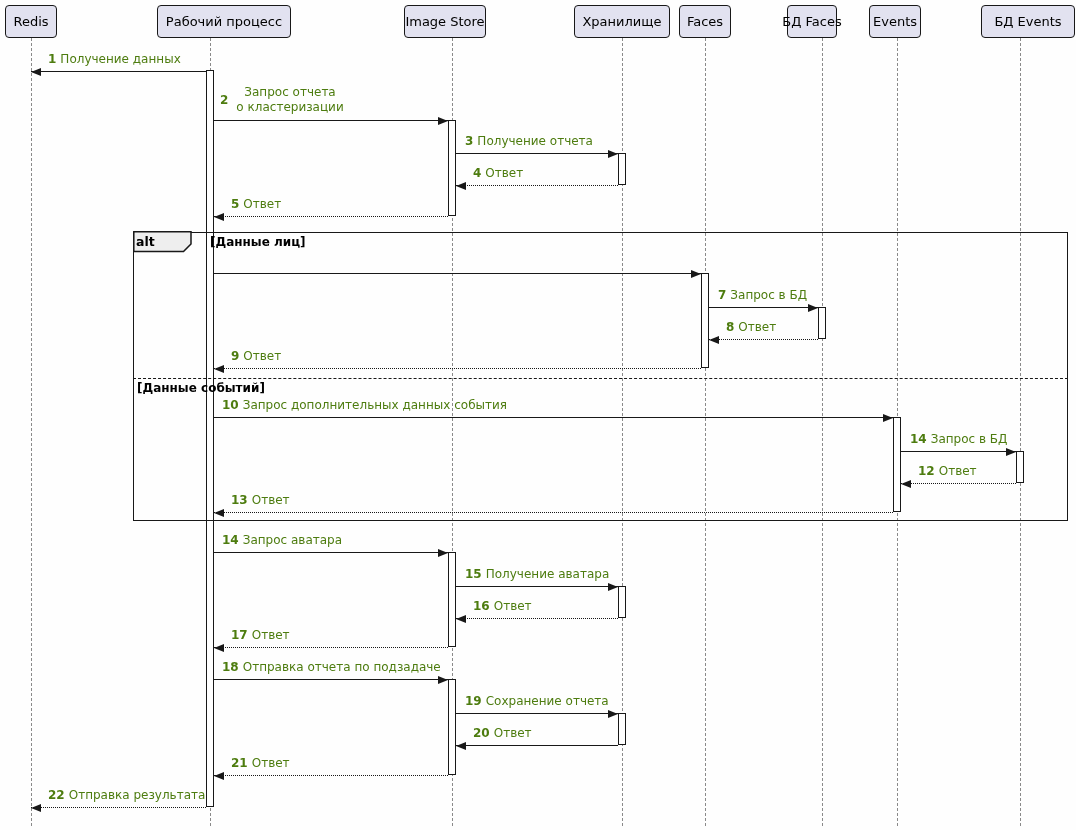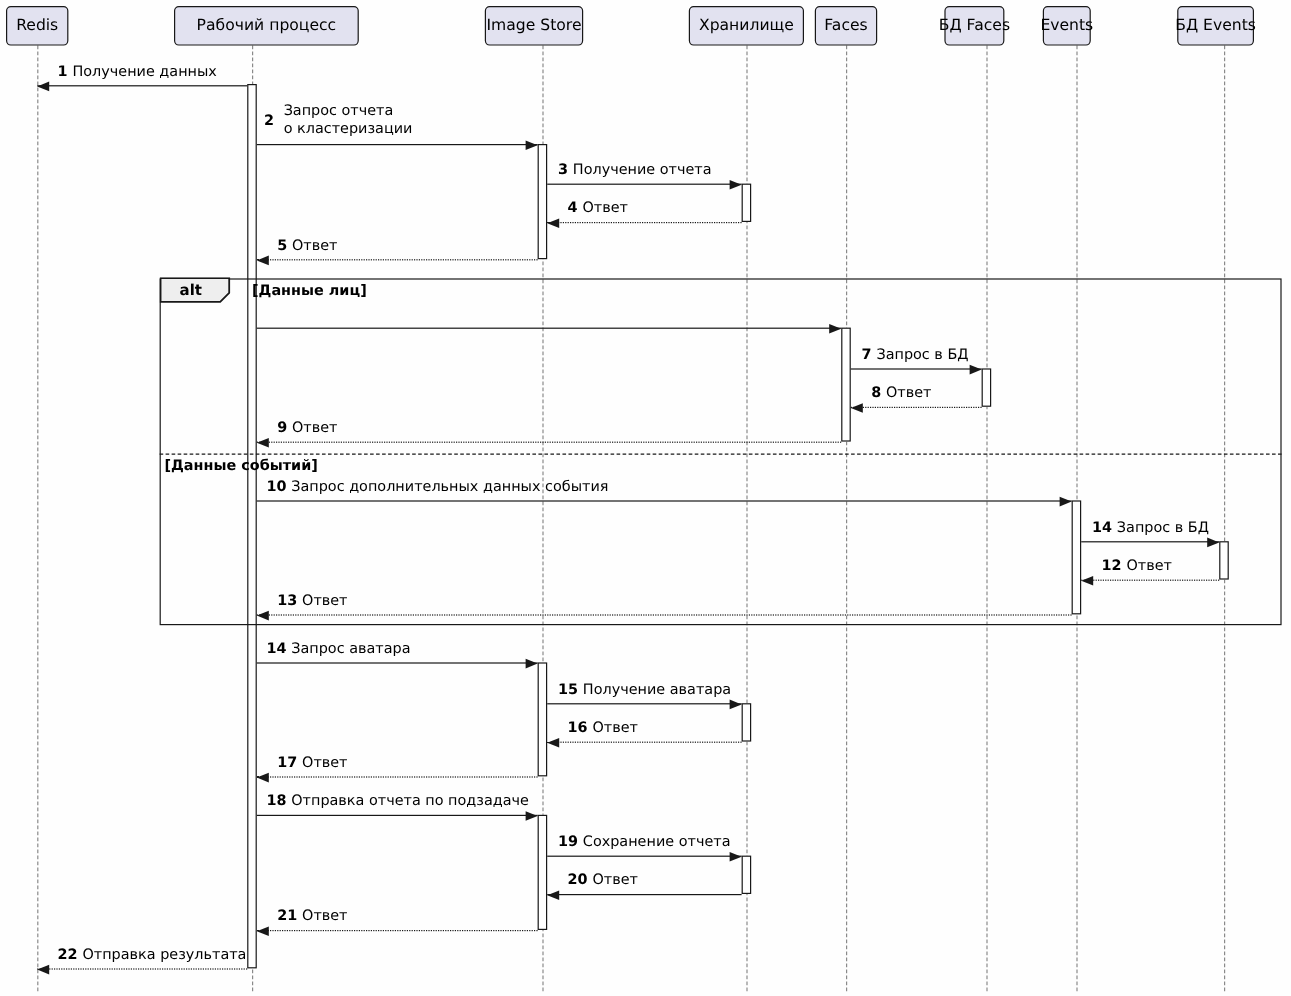--- a/index.html
+++ b/index.html
@@ -8,27 +8,27 @@
   .lifeline{position:absolute;top:38px;height:788px;width:0;border-left:1px dashed #8a8a8a;}
   .pbox{position:absolute;top:5px;height:33px;background:#E2E2F0;border:1.4px solid #181818;
     border-radius:4px;display:flex;align-items:center;justify-content:center;
     font-size:13px;color:#000;box-sizing:border-box;white-space:nowrap;}
   .act{position:absolute;width:8px;background:#fff;border:1px solid #181818;box-sizing:border-box;}
   .ar{position:absolute;height:0;border-top:1px solid #181818;}
   .dt{border-top-style:dotted;}
   .hr,.hl{position:absolute;width:0;height:0;border-top:4px solid transparent;border-bottom:4px solid transparent;top:-4px;}
   .hr{right:0;border-left:10px solid #181818;}
   .hl{left:0;border-right:10px solid #181818;}
-  .ml{position:absolute;font-size:12px;line-height:15px;white-space:nowrap;color:#000000;}
+  .ml{position:absolute;font-size:12px;line-height:15px;white-space:nowrap;color:#4d7c0f;text-align:center;}
   .ml b{margin-right:4px;font-weight:bold;}
   .m2wrap{display:flex;align-items:center;gap:4px;}
   .altframe{position:absolute;left:133px;top:232px;width:935px;height:289px;
     border:1.6px solid #181818;box-sizing:border-box;}
   .altpent{position:absolute;left:133px;top:231px;}
-  .alttxt{position:absolute;left:136px;top:234px;width:46px;text-align:center;
+  .alttxt{position:absolute;left:136px;top:234px;width:46px;text-align:left;
     font-size:12.5px;font-weight:bold;color:#000;}
   .guard{position:absolute;font-size:12px;font-weight:bold;color:#000;white-space:nowrap;}
   .divider{position:absolute;left:133px;top:378px;width:935px;height:0;border-top:1.2px dashed #181818;}
 </style>
 </head>
 <body>
 
 <div id="canvas">
 
   <div class="lifeline" style="left:31px"></div>
@@ -36,39 +36,39 @@
   <div class="lifeline" style="left:452px"></div>
   <div class="lifeline" style="left:622px"></div>
   <div class="lifeline" style="left:705px"></div>
   <div class="lifeline" style="left:822px"></div>
   <div class="lifeline" style="left:897px"></div>
   <div class="lifeline" style="left:1020px"></div>
 
   <div class="pbox" style="left:5px;width:52px">
       <span>Redis</span>
     </div>
-  <div class="pbox" style="left:145px;width:154px">
+  <div class="pbox" style="left:157px;width:134px">
       <span>Рабочий процесс</span>
     </div>
   <div class="pbox" style="left:404px;width:82px">
       <span>Image Store</span>
     </div>
   <div class="pbox" style="left:574px;width:96px">
       <span>Хранилище</span>
     </div>
   <div class="pbox" style="left:679px;width:52px">
       <span>Faces</span>
     </div>
   <div class="pbox" style="left:787px;width:50px">
       <span>БД Faces</span>
     </div>
-  <div class="pbox" style="left:869px;width:40px">
+  <div class="pbox" style="left:869px;width:52px">
       <span>Events</span>
     </div>
-  <div class="pbox" style="left:981px;width:64px">
+  <div class="pbox" style="left:981px;width:94px">
       <span>БД Events</span>
     </div>
 
   <div class="act" style="left:206px;top:70px;height:737px"></div>
   <div class="act" style="left:448px;top:120px;height:96px"></div>
   <div class="act" style="left:448px;top:552px;height:95px"></div>
   <div class="act" style="left:448px;top:679px;height:96px"></div>
   <div class="act" style="left:618px;top:153px;height:32px"></div>
   <div class="act" style="left:618px;top:586px;height:32px"></div>
   <div class="act" style="left:618px;top:713px;height:32px"></div>

